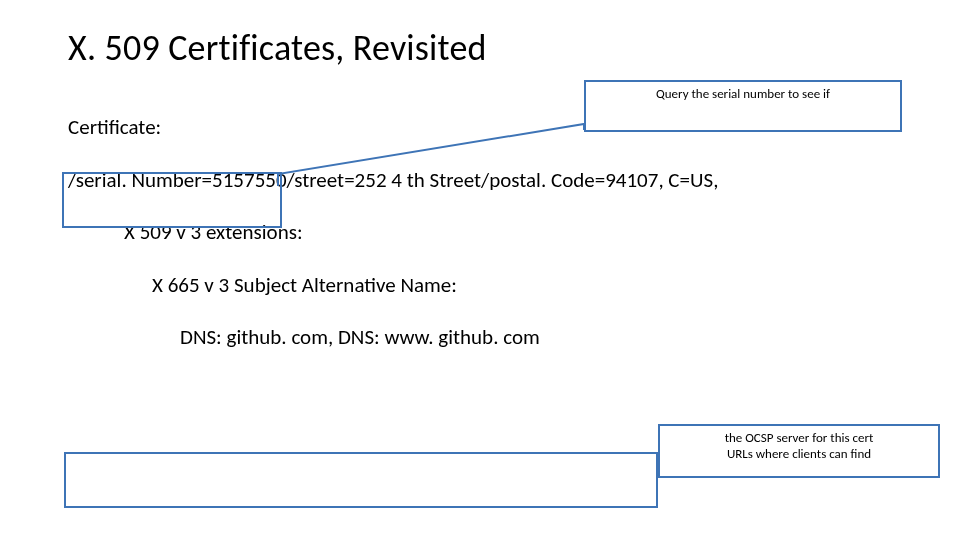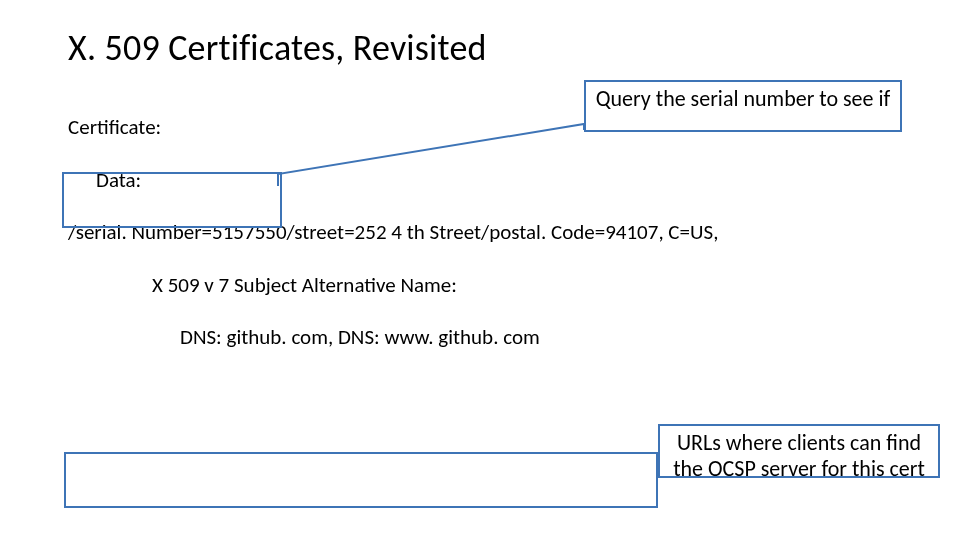--- a/index.html
+++ b/index.html
@@ -39,21 +39,21 @@
   .ind2 { padding-left: 28px; display: inline-block;}
   .ind3 { padding-left: 56px; display: inline-block;}
   .ind4 { padding-left: 84px; display: inline-block;}
   .ind5 { padding-left: 112px; display: inline-block;}
   .line { display: block; }
 
   .annot {
     position: absolute;
     background: #fff;
     border: 2px solid #3e74b6;
-    font-size: 22px;
+    font-size: 13px;
     line-height: 1.2;
     text-align: center;
     padding: 4px 8px;
     box-sizing: border-box;
   }
   .annot1 {
     left: 584px;
     top: 80px;
     width: 318px;
     height: 52px;
@@ -90,23 +90,23 @@
 </style>
 </head>
 <body>
 
 <div class="slide">
 
   <div class="title">X. 509 Certificates, Revisited</div>
 
   <div class="body">
 <span class="line ind1">Certificate:</span>
-<span class="line ind2">Data:</span>
 <span class="line ind1">/serial. Number=5157550/street=252 4 th Street/postal. Code=94107, C=US,</span>
-<span class="line ind4">X 509 v 7 Subject Alternative Name:</span>
+<span class="line ind3">X 509 v 3 extensions:</span>
+<span class="line ind4">X 665 v 3 Subject Alternative Name:</span>
 <span class="line ind5">DNS: github. com, DNS: www. github. com</span>
 
 
 
 
 
 
 
   </div>
 
@@ -117,17 +117,17 @@
     <svg width="320" height="60">
         <polyline points="306,0 306,-6 0,44 0,56" fill="none" stroke="#3e74b6" stroke-width="2"></polyline>
       </svg>
   </div>
 
   <div class="annot annot1">
     <div>Query the serial number to see if</div>
   </div>
 
   <div class="annot annot2">
+    <div>the OCSP server for this cert</div>
     <div>URLs where clients can find</div>
-    <div>the OCSP server for this cert</div>
   </div>
 
 </div>
 
 </body></html>

